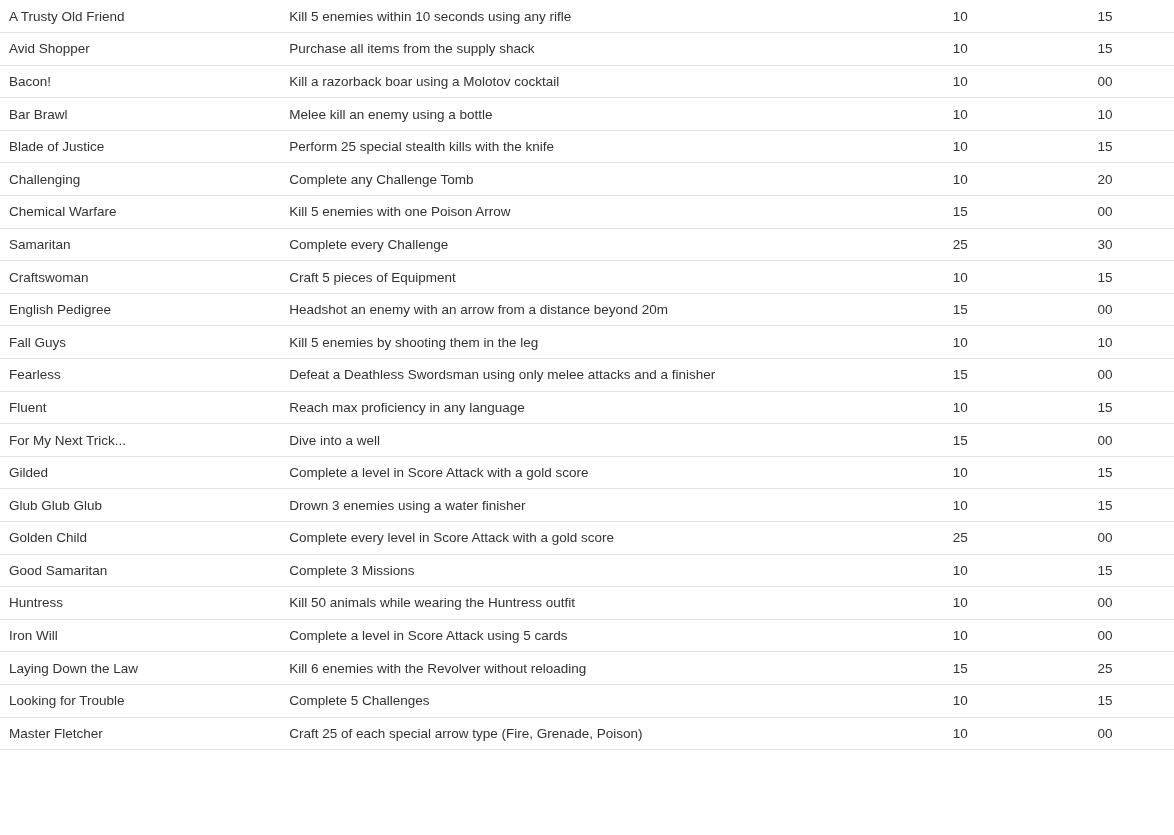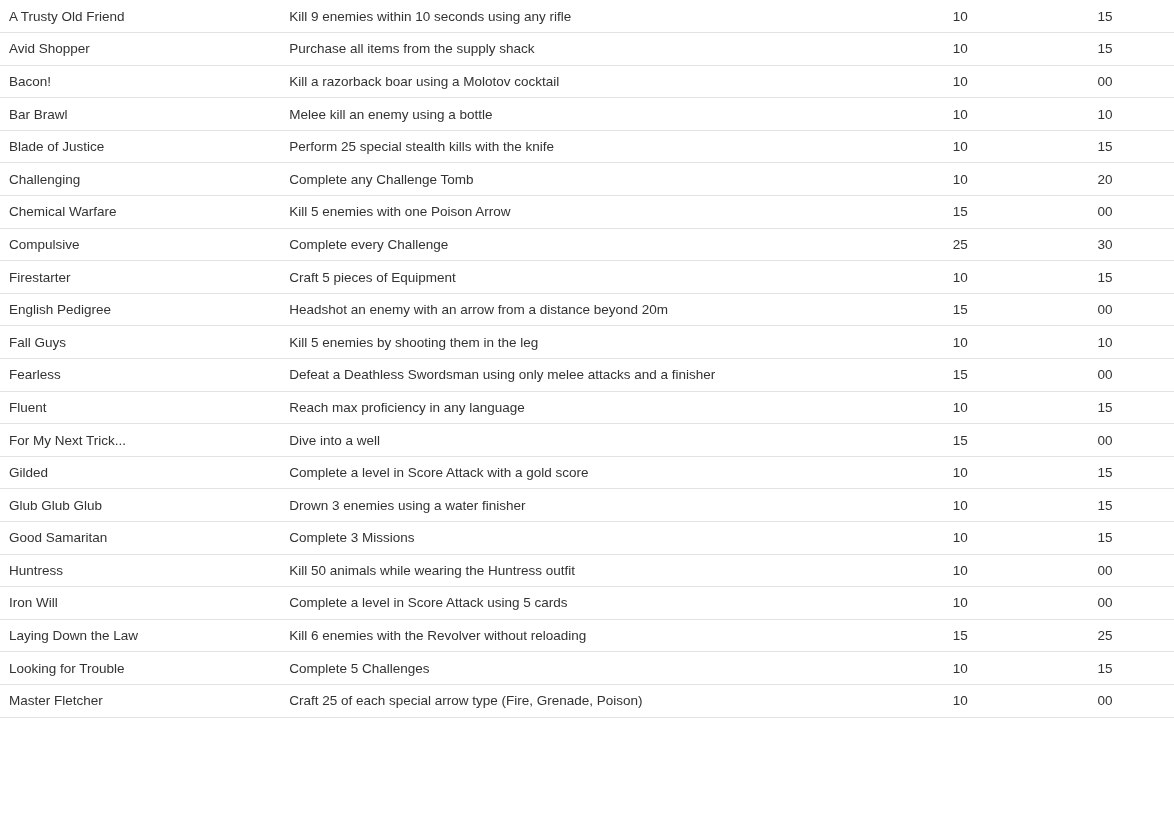--- a/index.html
+++ b/index.html
@@ -55,21 +55,21 @@
     height: 24px;
   }
 </style>
 </head>
 <body>
 
 <table class="achievement-table">
   <tbody>
       <tr>
         <td class="col-name">A Trusty Old Friend</td>
-        <td class="col-desc">Kill 9 enemies within 10 seconds using any rifle</td>
+        <td class="col-desc">Kill 5 enemies within 10 seconds using any rifle</td>
         <td class="col-a">10</td>
         <td class="col-b">15</td>
       </tr>
       <tr>
         <td class="col-name">Avid Shopper</td>
         <td class="col-desc">Purchase all items from the supply shack</td>
         <td class="col-a">10</td>
         <td class="col-b">15</td>
       </tr>
       <tr>
@@ -96,27 +96,27 @@
         <td class="col-a">10</td>
         <td class="col-b">20</td>
       </tr>
       <tr>
         <td class="col-name">Chemical Warfare</td>
         <td class="col-desc">Kill 5 enemies with one Poison Arrow</td>
         <td class="col-a">15</td>
         <td class="col-b">00</td>
       </tr>
       <tr>
-        <td class="col-name">Compulsive</td>
+        <td class="col-name">Samaritan</td>
         <td class="col-desc">Complete every Challenge</td>
         <td class="col-a">25</td>
         <td class="col-b">30</td>
       </tr>
       <tr>
-        <td class="col-name">Firestarter</td>
+        <td class="col-name">Craftswoman</td>
         <td class="col-desc">Craft 5 pieces of Equipment</td>
         <td class="col-a">10</td>
         <td class="col-b">15</td>
       </tr>
       <tr>
         <td class="col-name">English Pedigree</td>
         <td class="col-desc">Headshot an enemy with an arrow from a distance beyond 20m</td>
         <td class="col-a">15</td>
         <td class="col-b">00</td>
       </tr>
@@ -148,20 +148,26 @@
         <td class="col-name">Gilded</td>
         <td class="col-desc">Complete a level in Score Attack with a gold score</td>
         <td class="col-a">10</td>
         <td class="col-b">15</td>
       </tr>
       <tr>
         <td class="col-name">Glub Glub Glub</td>
         <td class="col-desc">Drown 3 enemies using a water finisher</td>
         <td class="col-a">10</td>
         <td class="col-b">15</td>
+      </tr>
+      <tr>
+        <td class="col-name">Golden Child</td>
+        <td class="col-desc">Complete every level in Score Attack with a gold score</td>
+        <td class="col-a">25</td>
+        <td class="col-b">00</td>
       </tr>
       <tr>
         <td class="col-name">Good Samaritan</td>
         <td class="col-desc">Complete 3 Missions</td>
         <td class="col-a">10</td>
         <td class="col-b">15</td>
       </tr>
       <tr>
         <td class="col-name">Huntress</td>
         <td class="col-desc">Kill 50 animals while wearing the Huntress outfit</td>

